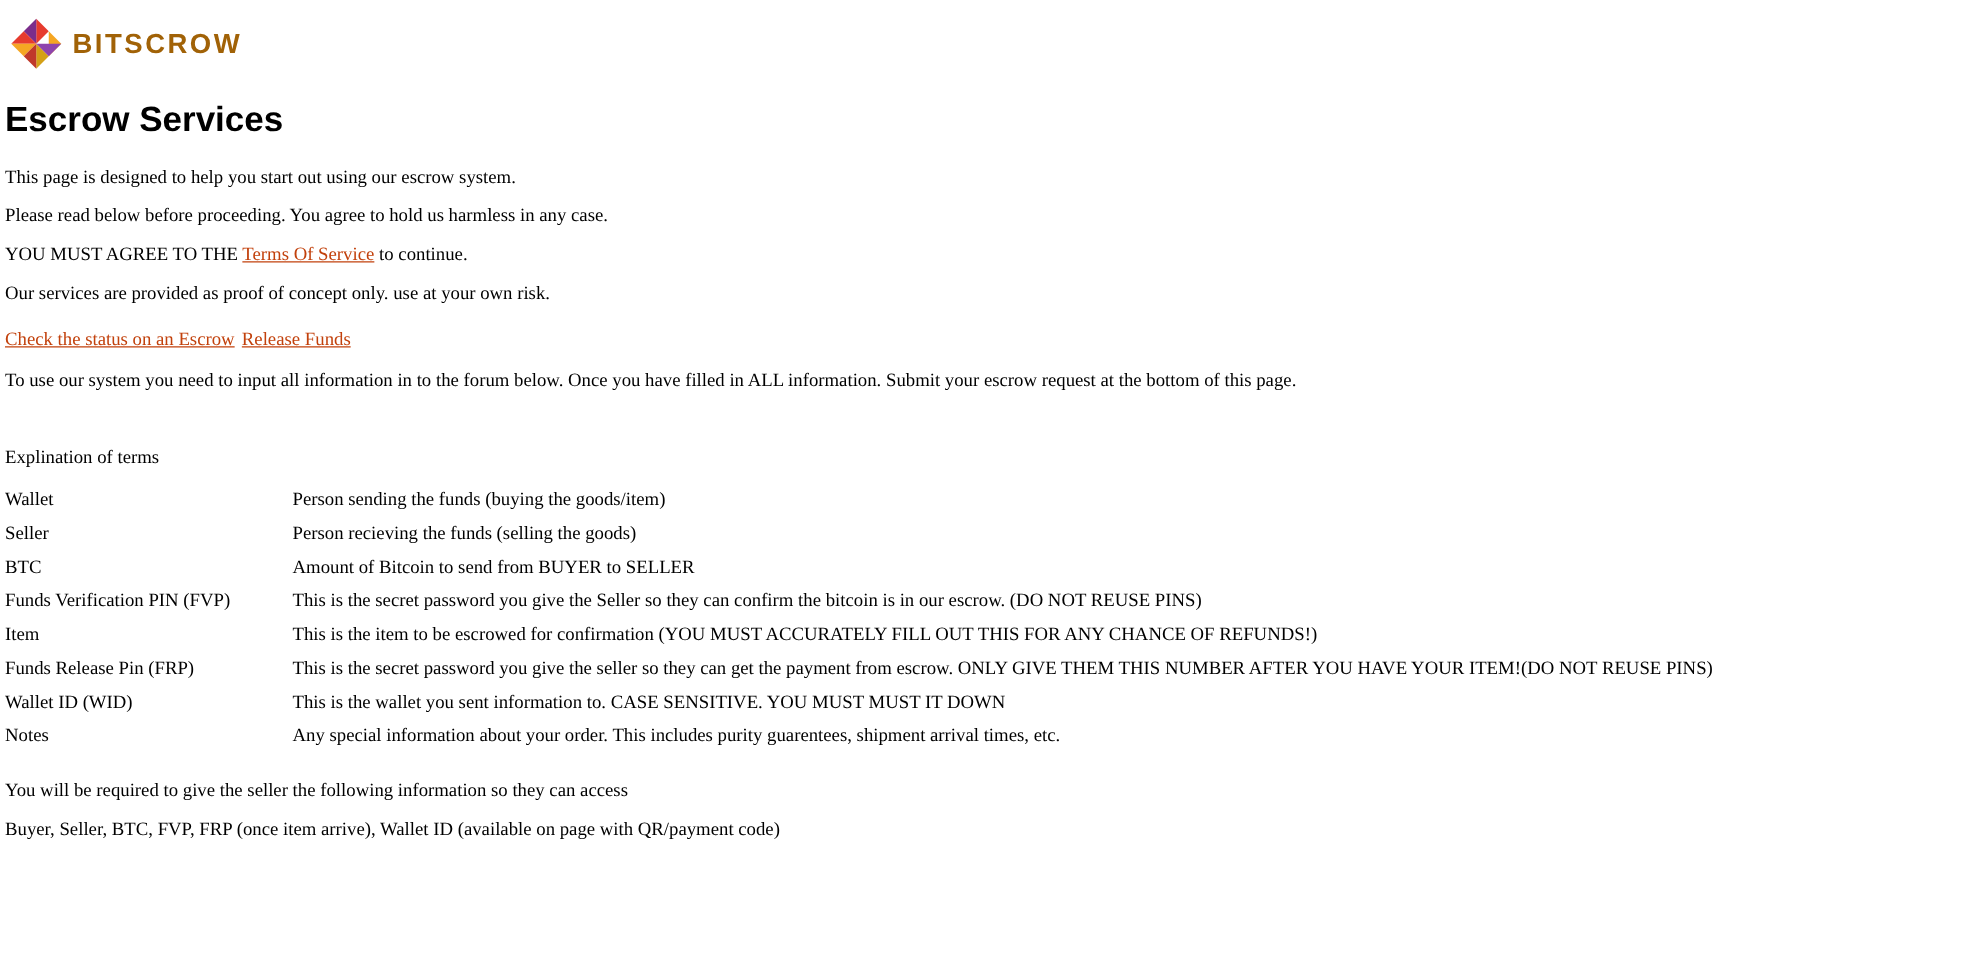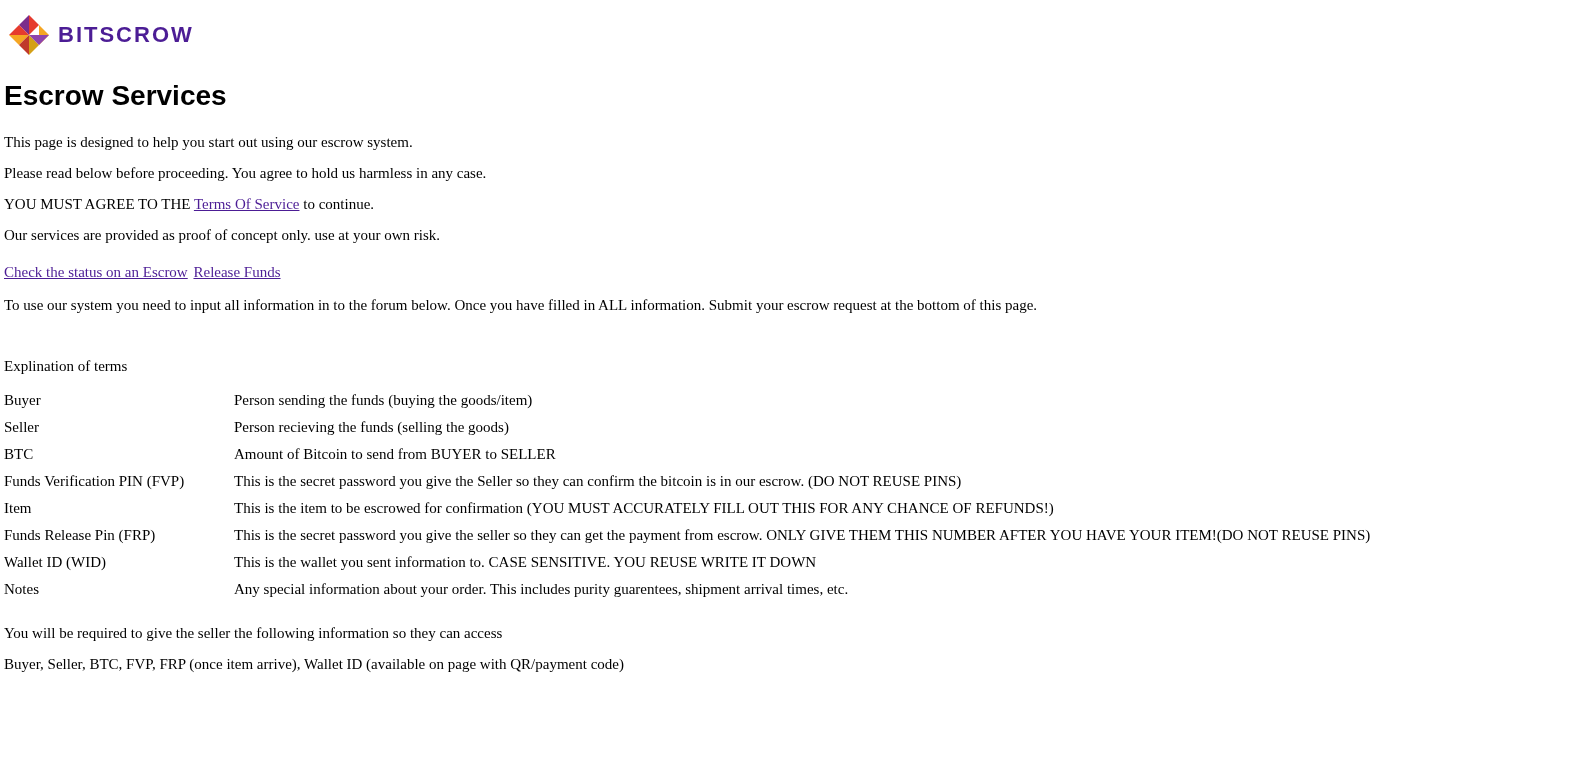--- a/index.html
+++ b/index.html
@@ -22,35 +22,35 @@
     #logo-icon {
       width: 50px;
       height: 50px;
       margin-right: 4px;
     }
     #logo-text {
       font-family: Arial, sans-serif;
       font-weight: bold;
       font-size: 22px;
       letter-spacing: 2px;
-      color: #4c1d95;
+      color: #a16207;
     }
     h1 {
       font-size: 28px;
       font-weight: bold;
       margin-bottom: 20px;
       font-family: Arial, sans-serif;
     }
     p {
       margin-bottom: 10px;
       font-size: 15px;
       line-height: 1.4;
     }
     a {
-      color: #4c1d95;
+      color: #c2410c;
     }
     #links-row {
       margin: 18px 0 14px 0;
       font-size: 15px;
     }
     #links-row a {
       margin-right: 2px;
       text-align: center;
     }
     #terms-section {
@@ -116,21 +116,21 @@
 
 <p>To use our system you need to input all information in to the forum below. Once you have filled in ALL information. Submit your escrow request at the bottom of this page.</p>
 
 <div id="spacer"></div>
 
 <div id="terms-section">
   <p id="terms-title">Explination of terms</p>
   <table class="terms-table">
     <tbody id="terms-body">
     <tr>
-          <td>Buyer</td>
+          <td>Wallet</td>
           <td>Person sending the funds (buying the goods/item)</td>
         </tr>
         <tr>
           <td>Seller</td>
           <td>Person recieving the funds (selling the goods)</td>
         </tr>
         <tr>
           <td>BTC</td>
           <td>Amount of Bitcoin to send from BUYER to SELLER</td>
         </tr>
@@ -141,21 +141,21 @@
         <tr>
           <td>Item</td>
           <td>This is the item to be escrowed for confirmation (YOU MUST ACCURATELY FILL OUT THIS FOR ANY CHANCE OF REFUNDS!)</td>
         </tr>
         <tr>
           <td>Funds Release Pin (FRP)</td>
           <td>This is the secret password you give the seller so they can get the payment from escrow. ONLY GIVE THEM THIS NUMBER AFTER YOU HAVE YOUR ITEM!(DO NOT REUSE PINS)</td>
         </tr>
         <tr>
           <td>Wallet ID (WID)</td>
-          <td>This is the wallet you sent information to. CASE SENSITIVE. YOU REUSE WRITE IT DOWN</td>
+          <td>This is the wallet you sent information to. CASE SENSITIVE. YOU MUST MUST IT DOWN</td>
         </tr>
         <tr>
           <td>Notes</td>
           <td>Any special information about your order. This includes purity guarentees, shipment arrival times, etc.</td>
         </tr>
       </tbody>
   </table>
 </div>
 
 <div id="footer-info">

